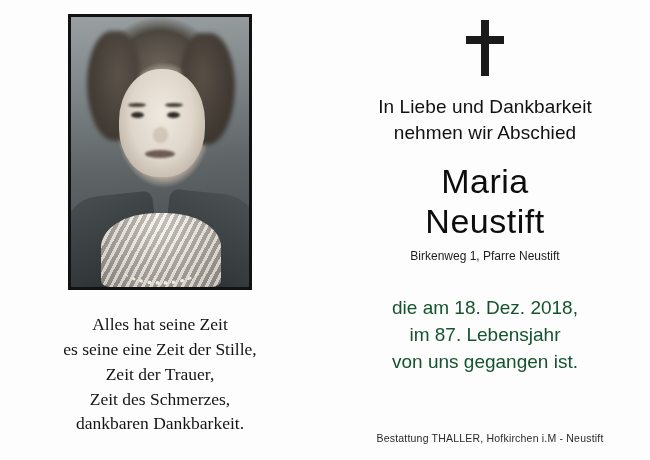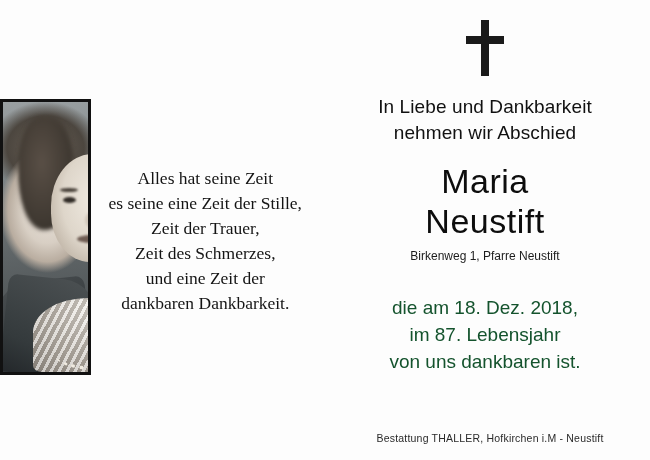--- a/index.html
+++ b/index.html
@@ -21,21 +21,21 @@
     background: #fdfdfd;
     display: flex;
     flex-direction: row;
   }
   
   .left-panel {
     width: 320px;
     height: 460px;
     position: relative;
     display: flex;
-    flex-direction: row;
+    flex-direction: column;
     align-items: center;
   }
   .portrait-frame {
     margin-top: 14px;
     width: 178px;
     height: 270px;
     border: 3px solid #111111;
     background: #8d8d8d;
     position: relative;
     overflow: hidden;
@@ -244,21 +244,20 @@
         <div class="collar"></div>
         <div class="necklace"></div>
       </div>
     </div>
 
     <div class="verse">
       <div>Alles hat seine Zeit</div>
       <div>es seine eine Zeit der Stille,</div>
       <div>Zeit der Trauer,</div>
       <div>Zeit des Schmerzes,</div>
-      <div>und eine Zeit der</div>
       <div>dankbaren Dankbarkeit.</div>
     </div>
 
   </div>
 
   <div class="right-panel">
 
     <div class="cross">
       <div class="v"></div>
       <div class="h"></div>
@@ -272,20 +271,20 @@
     <div class="name">
       <div>Maria</div>
       <div>Neustift</div>
     </div>
 
     <div class="address">Birkenweg 1, Pfarre Neustift</div>
 
     <div class="death-info">
       <div>die am 18. Dez. 2018,</div>
       <div>im 87. Lebensjahr</div>
-      <div>von uns dankbaren ist.</div>
+      <div>von uns gegangen ist.</div>
     </div>
 
     <div class="footer">Bestattung THALLER, Hofkirchen i.M - Neustift</div>
 
   </div>
 
 </div>
 
 </body></html>

